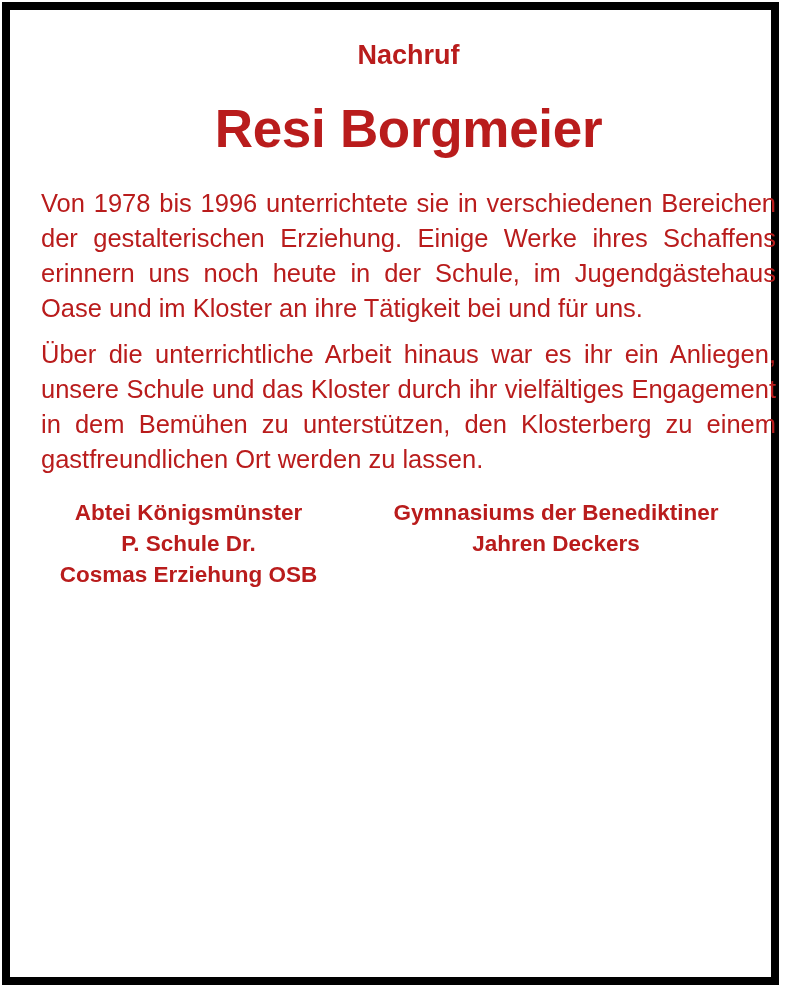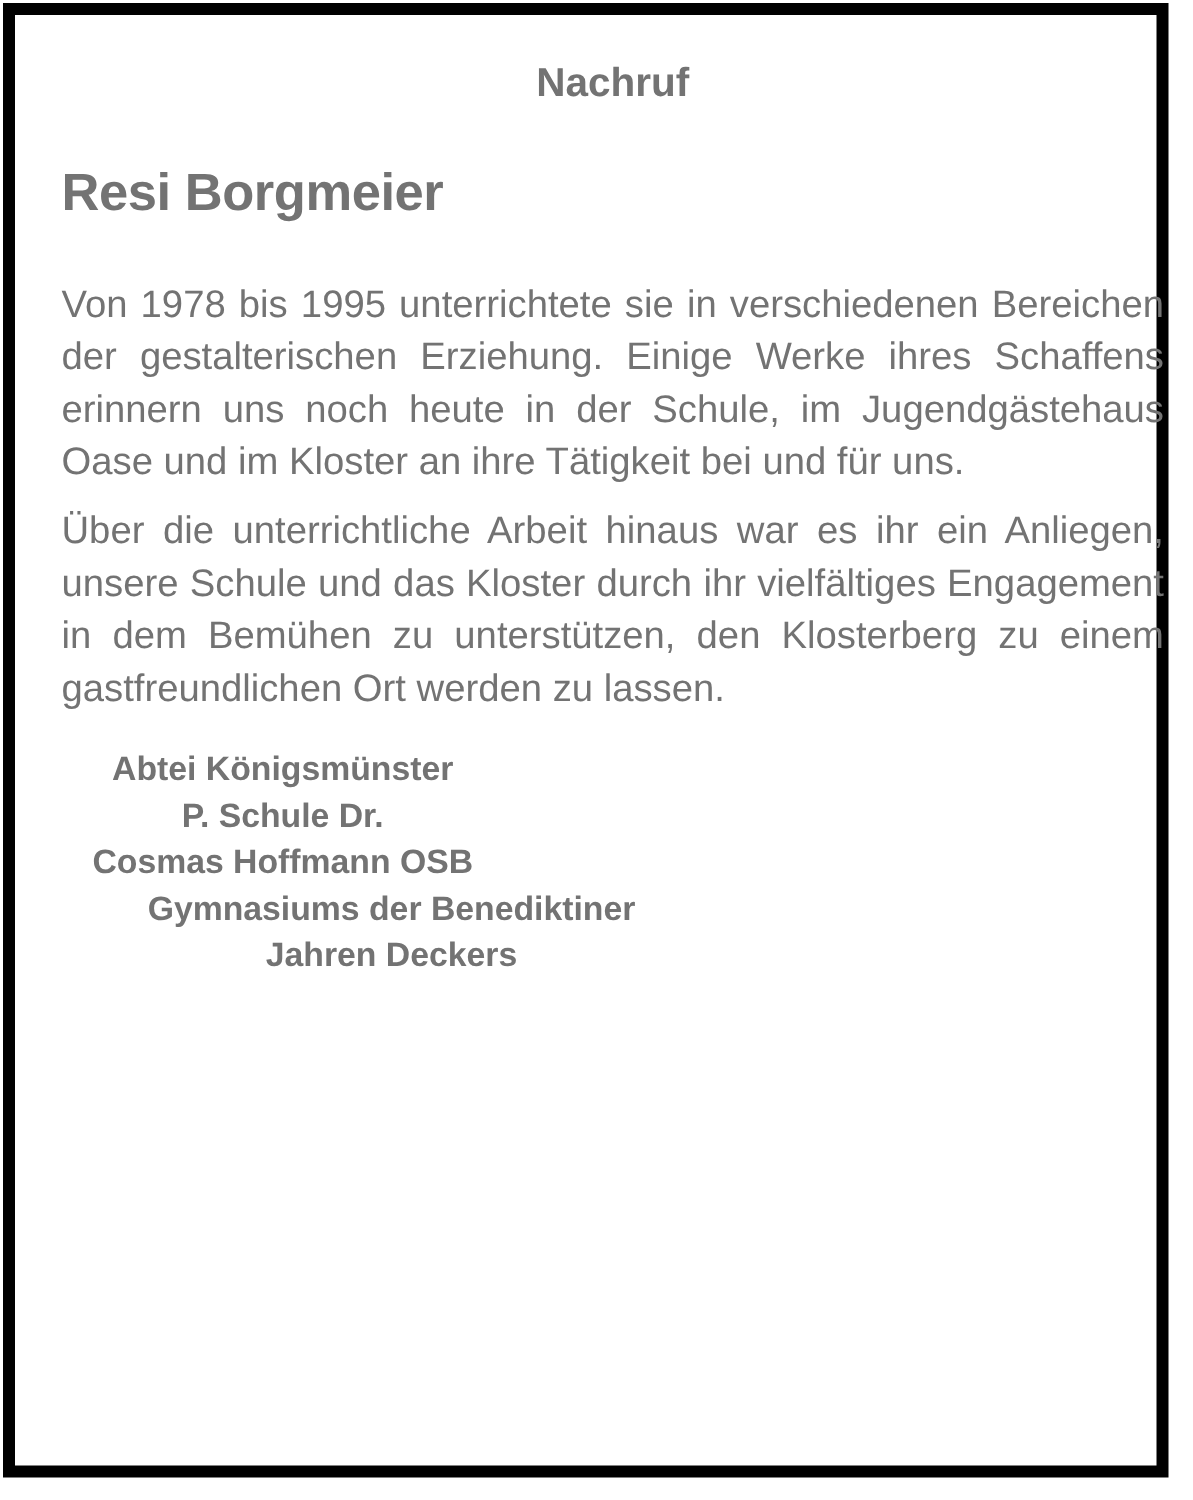--- a/index.html
+++ b/index.html
@@ -7,21 +7,21 @@
     padding: 0;
     background: #ffffff;
   }
   #page {
     position: relative;
     width: 795px;
     height: 1000px;
     background: #ffffff;
     overflow: hidden;
     font-family: "Liberation Sans", sans-serif;
-    color: #737373;
+    color: #b91c1c;
   }
   
   #frame {
     position: absolute;
     left: 2px;
     top: 2px;
     width: 777px;
     height: 983px;
     border: 8px solid #000000;
     background: #ffffff;
@@ -42,39 +42,39 @@
     letter-spacing: 0px;
     margin: 18px 0 0 0;
   }
   .intro {
     font-size: 25.5px;
     line-height: 35px;
     text-align: left;
     margin: 22px 0 0 0;
   }
   .deceased-name {
-    text-align: left;
+    text-align: center;
     font-weight: bold;
-    font-size: 35px;
+    font-size: 53px;
     line-height: 62px;
     margin: 26px 0 0 0;
     letter-spacing: -0.3px;
   }
   .body-par {
     font-size: 25.5px;
     line-height: 35px;
     text-align: justify;
     text-justify: inter-word;
     margin: 0;
   }
   .body-par.first-body { margin-top: 26px; }
   .body-par.spaced { margin-top: 11px; }
   .signature-block {
     display: flex;
-    flex-direction: column;
+    flex-direction: row;
     margin-top: 20px;
     width: 735px;
   }
   .sig-col {
     font-weight: bold;
     font-size: 22.5px;
     line-height: 31px;
     text-align: center;
   }
   .sig-col.left  { width: 295px; }
@@ -86,31 +86,31 @@
 
 <div id="page">
   <div id="frame">
     <div id="content">
 
       <div class="notice-title">Nachruf</div>
 
 
       <div class="deceased-name">Resi Borgmeier</div>
 
-      <p class="body-par first-body">Von 1978 bis 1995 unterrichtete sie in verschiedenen Bereichen der gestalterischen Erziehung. Einige Werke ihres Schaffens erinnern uns noch heute in der Schule, im Jugendgästehaus Oase und im Kloster an ihre Tätigkeit bei und für uns.</p>
+      <p class="body-par first-body">Von 1978 bis 1996 unterrichtete sie in verschiedenen Bereichen der gestalterischen Erziehung. Einige Werke ihres Schaffens erinnern uns noch heute in der Schule, im Jugendgästehaus Oase und im Kloster an ihre Tätigkeit bei und für uns.</p>
 
       <p class="body-par spaced">Über die unterrichtliche Arbeit hinaus war es ihr ein Anliegen, unsere Schule und das Kloster durch ihr vielfältiges Engagement in dem Bemühen zu unterstützen, den Klosterberg zu einem gastfreundlichen Ort werden zu lassen.</p>
 
 
 
       <div class="signature-block">
         <div class="sig-col left">
           <span class="sig-line">Abtei Königsmünster</span>
           <span class="sig-line">P. Schule Dr.</span>
-          <span class="sig-line">Cosmas Hoffmann OSB</span>
+          <span class="sig-line">Cosmas Erziehung OSB</span>
         </div>
         <div class="sig-col right">
           <span class="sig-line">Gymnasiums der Benediktiner</span>
           <span class="sig-line">Jahren Deckers</span>
         </div>
       </div>
 
     </div>
   </div>
 </div>

